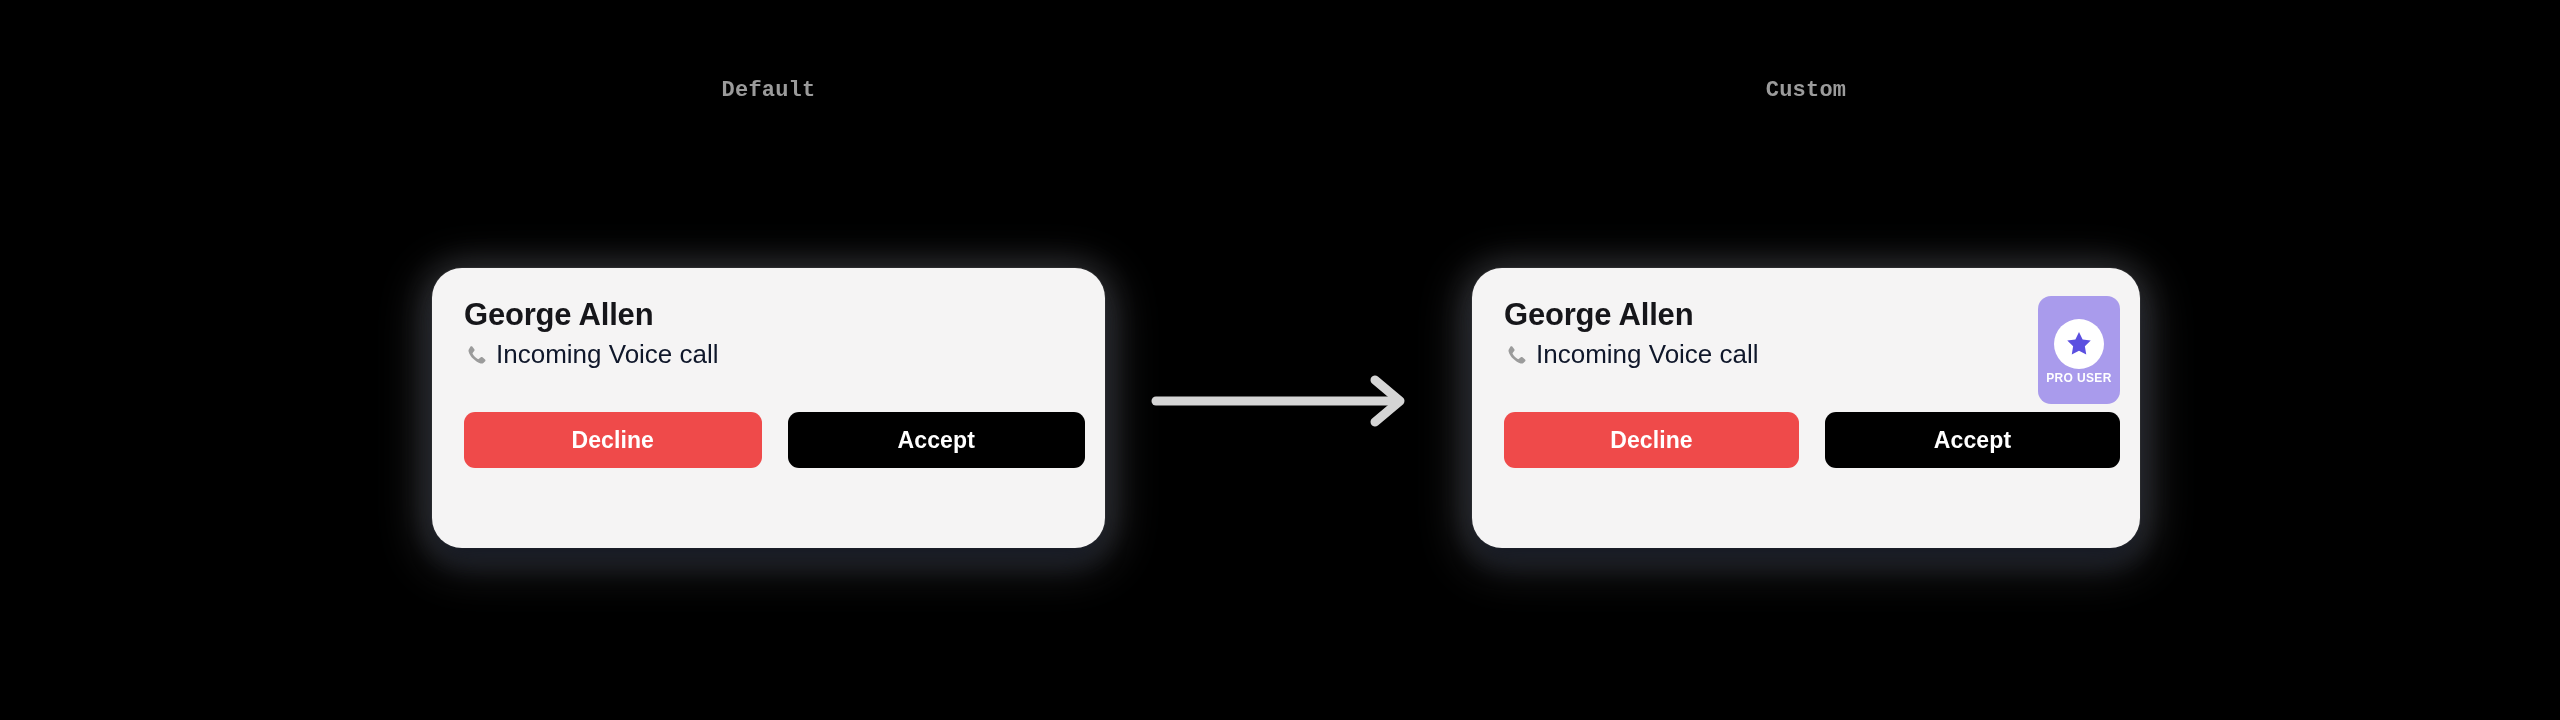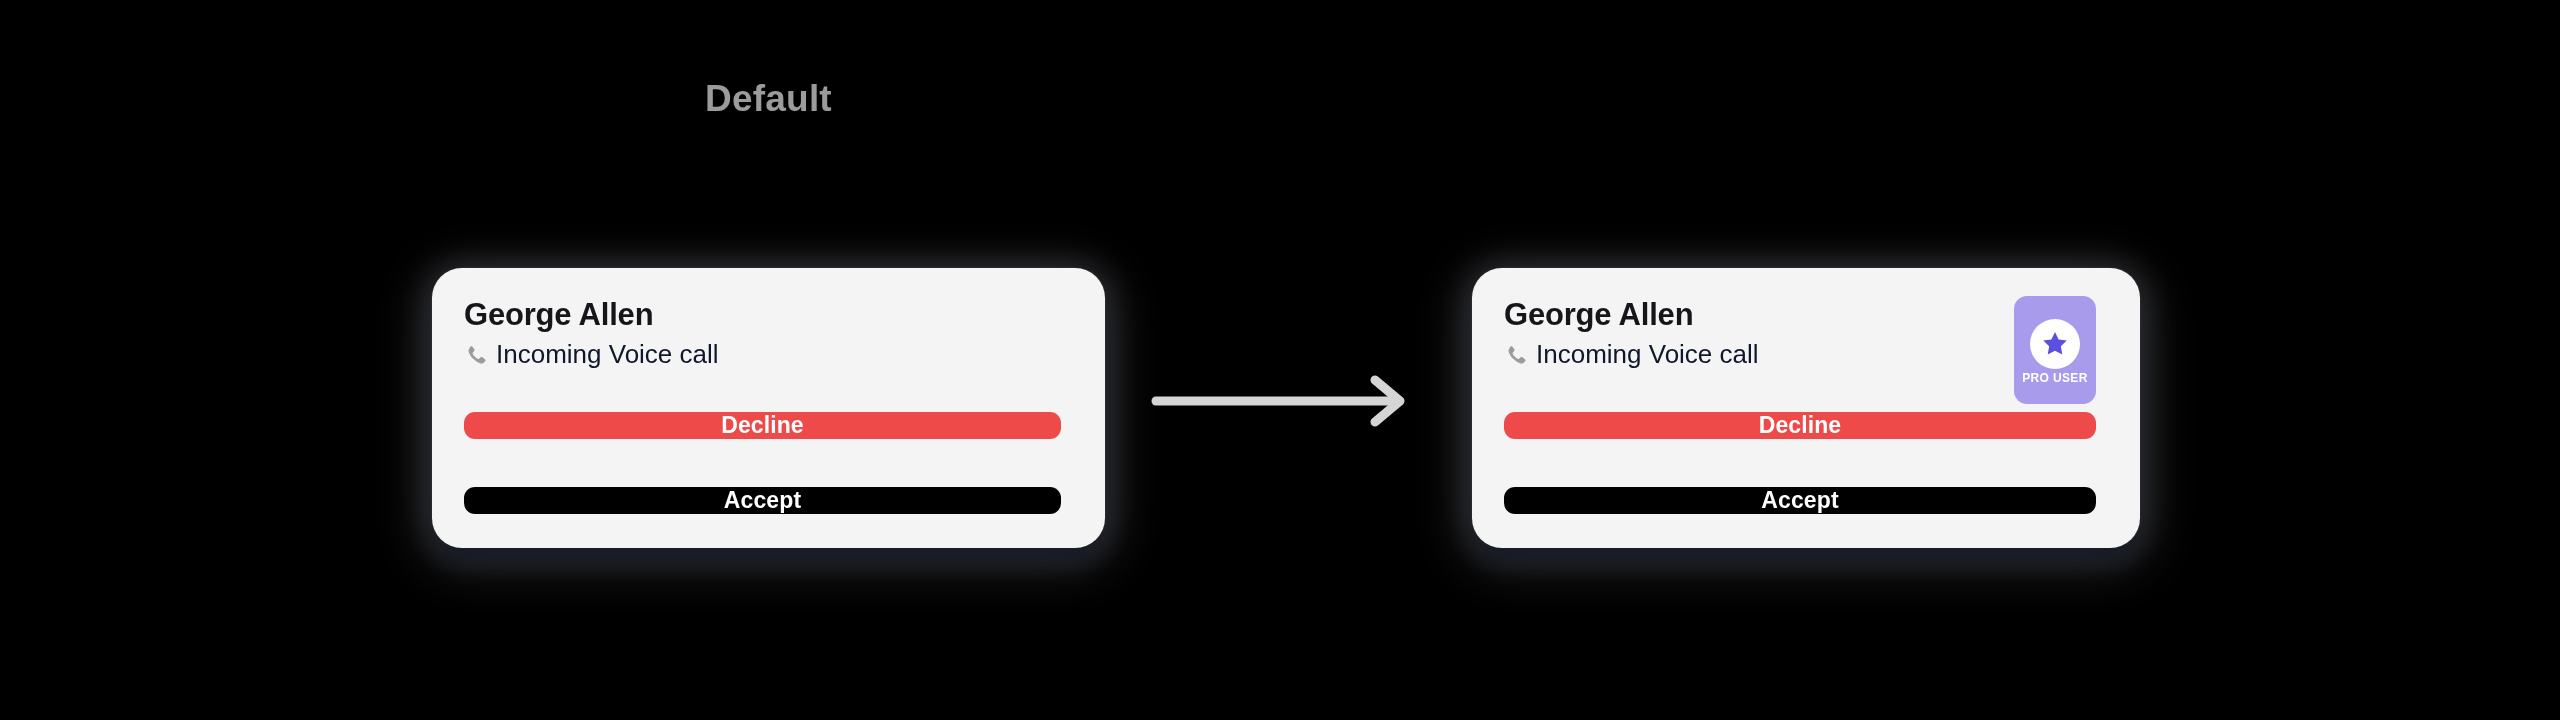--- a/index.html
+++ b/index.html
@@ -21,43 +21,44 @@
     width: 2560px;
     height: 720px;
     background: #000000;
   }
 
   
   .caption {
     position: absolute;
     top: 78px;
     text-align: center;
-    font-size: 37px;
+    font-size: 22px;
     font-weight: bold;
     color: #9b9b9b;
     letter-spacing: 0.2px;
     white-space: nowrap;
+    font-family: Liberation Mono, monospace;
   }
   .caption.left  { left: 432px; width: 673px; }
   .caption.right { left: 1472px; width: 668px; }
 
   
   .card {
     position: absolute;
     top: 268px;
     height: 280px;
     background: #f5f4f4;
     border-radius: 30px;
     box-shadow:
        0 18px 26px -6px rgba(18, 22, 34, 0.95),
        0 0 0 1px rgba(255,255,255,0.05),
        0 10px 46px 10px rgba(210, 214, 225, 0.20),
        0 0 34px 6px rgba(190, 196, 210, 0.13);
     box-sizing: border-box;
-    padding: 28px 44px 26px 32px;
+    padding: 28px 20px 26px 32px;
   }
   .card.left  { left: 432px;  width: 673px; }
   .card.right { left: 1472px; width: 668px; }
 
   .card-top {
     position: relative;
     display: flex;
     align-items: flex-start;
     justify-content: space-between;
     height: 104px;
@@ -141,23 +142,22 @@
     font-weight: bold;
     color: #ffffff;
     letter-spacing: 0.35px;
     line-height: 1;
     white-space: nowrap;
   }
 
   
   .actions {
     display: flex;
-    gap: 48px;
+    gap: 26px;
     margin-top: 12px;
-    flex-direction: column;
   }
   .btn {
     flex: 1 1 0;
     height: 56px;
     border: none;
     border-radius: 11px;
     color: #ffffff;
     font-family: "Liberation Sans", sans-serif;
     font-size: 23px;
     font-weight: bold;
@@ -181,20 +181,21 @@
   }
   .arrow svg { width: 100%; height: 100%; display: block; }
 </style>
 </head>
 <body>
 
 <div class="stage">
 
   <div class="caption left">Default</div>
 
+  <div class="caption right">Custom</div>
 
   <div class="card left">
 
     <div class="card-top">
       <div class="card-texts">
         <div class="caller-name">George Allen</div>
         <div class="call-status">
           <span class="phone-icon">
             <svg viewBox="0 0 24 24" fill="currentColor" aria-hidden="true">
               <path d="M6.8 2.6c.5-.5 1.3-.5 1.8.1l2.2 2.7c.4.5.4 1.2 0 1.7L9.2 9.1c-.3.3-.4.8-.2 1.2.5 1 1.3 2.1 2.3 3.1 1 1 2.1 1.8 3.1 2.3.4.2.9.1 1.2-.2l2-1.6c.5-.4 1.2-.4 1.7 0l2.7 2.2c.6.5.6 1.3.1 1.8l-1.6 1.6c-.8.8-2 1.1-3.1.8-2.6-.7-5.4-2.4-7.8-4.8C7.2 13.1 5.5 10.3 4.8 7.7c-.3-1.1 0-2.3.8-3.1l1.2-2z"></path>

